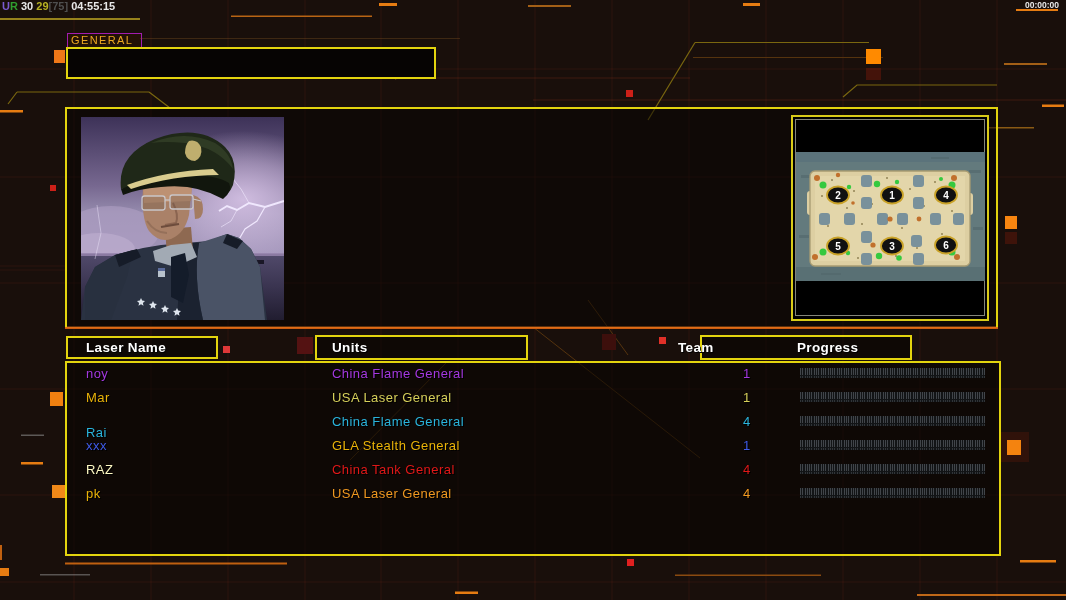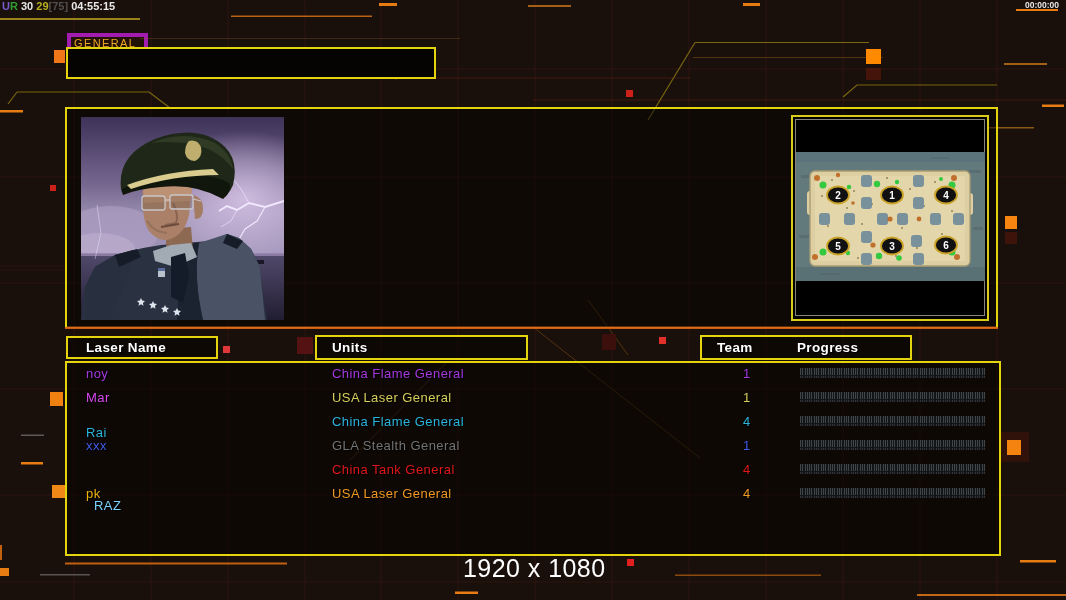--- a/index.html
+++ b/index.html
@@ -109,21 +109,21 @@
     <rect x="65" y="326.5" width="933" height="1" fill="#f08020"></rect>
   </svg>
 
   <div class="abs" style="left:2px;top:0px;font-size:11px;font-weight:bold;white-space:nowrap;">
     <span style="color:#7a5ad0">U</span><span style="color:#2f9e2f">R</span>
     <span style="color:#e8e8e8">30</span> <span style="color:#b7b122">29</span><span style="color:#4f4f4f">[75]</span>
     <span style="color:#e8e8e8">04:55:15</span>
   </div>
   <div class="abs" style="right:7px;top:0px;font-size:8.5px;font-weight:bold;color:#e8e8e8;">00:00:00</div>
 
-  <div class="abs" style="left:67px;top:33px;width:70px;height:13px;border:4px solid #a21caf;
+  <div class="abs" style="left:67px;top:33px;width:70px;height:13px;border:1px solid #a21caf;
        background:#221106;color:#eda621;font-size:11px;font-weight:normal;letter-spacing:1.4px;
        line-height:13px;padding-left:3px;">GENERAL</div>
   <div class="abs" style="left:140px;top:38px;width:320px;height:1px;background:rgba(150,100,40,0.3);"></div>
 
   <div class="ybox" style="left:66px;top:47px;width:370px;height:32px;background:#060403;"></div>
 
   <div class="abs" style="left:65px;top:107px;width:933px;height:220px;box-sizing:border-box;
        border:2px solid #e3d40e;border-bottom:none;background:rgba(6,3,2,0.5);"></div>
 
   <svg class="abs" style="left:81px;top:117px" width="203" height="203" viewBox="0 0 203 203">
@@ -317,49 +317,48 @@
         </g>
       </g>
     </g>
   </svg>
 
   <div class="ybox" style="left:66px;top:336px;width:152px;height:23px;"></div>
   <div class="abs hdrtxt" style="left:86px;top:340px;">Laser Name</div>
   <div class="ybox" style="left:315px;top:335px;width:213px;height:25px;"></div>
   <div class="abs hdrtxt" style="left:332px;top:340px;">Units</div>
   <div class="ybox" style="left:700px;top:335px;width:212px;height:25px;"></div>
-  <div class="abs hdrtxt" style="left:717px;top:340px;">Team</div>
+  <div class="abs hdrtxt" style="left:678px;top:340px;">Team</div>
   <div class="abs hdrtxt" style="left:797px;top:340px;">Progress</div>
 
   <div class="ybox" style="left:65px;top:361px;width:936px;height:195px;"></div>
 
   <div class="row" style="left:86px;top:367px;color:#a438e0;">noy</div>
   <div class="row" style="left:332px;top:367px;color:#a438e0;">China Flame General</div>
   <div class="row" style="left:743px;top:367px;color:#a438e0;">1</div>
   <div class="bar" style="top:368px;"></div>
 
-  <div class="row" style="left:86px;top:391px;color:#d946ef;">Mar</div>
+  <div class="row" style="left:86px;top:391px;color:#eab308;">Mar</div>
   <div class="row" style="left:332px;top:391px;color:#d6cf5a;">USA Laser General</div>
   <div class="row" style="left:743px;top:391px;color:#d6cf5a;">1</div>
   <div class="bar" style="top:392px;"></div>
 
   <div class="row" style="left:86px;top:415px;color:#2ab4dc;margin-top:11px;">Rai</div>
   <div class="row" style="left:332px;top:415px;color:#2ab4dc;">China Flame General</div>
   <div class="row" style="left:743px;top:415px;color:#2ab4dc;">4</div>
   <div class="bar" style="top:416px;"></div>
 
   <div class="row" style="left:86px;top:439px;color:#3f5be8;">xxx</div>
-  <div class="row" style="left:332px;top:439px;color:#737373;">GLA Stealth General</div>
+  <div class="row" style="left:332px;top:439px;color:#eab308;">GLA Stealth General</div>
   <div class="row" style="left:743px;top:439px;color:#3f5be8;">1</div>
   <div class="bar" style="top:440px;"></div>
 
-  <div class="row" style="left:94px;top:463px;color:#7dd3fc;margin-top:36px;">RAZ</div>
+  <div class="row" style="left:86px;top:463px;color:#fef9c3;">RAZ</div>
   <div class="row" style="left:332px;top:463px;color:#e01818;">China Tank General</div>
   <div class="row" style="left:743px;top:463px;color:#e01818;">4</div>
   <div class="bar" style="top:464px;"></div>
 
   <div class="row" style="left:86px;top:487px;color:#eab308;">pk</div>
   <div class="row" style="left:332px;top:487px;color:#f09820;">USA Laser General</div>
   <div class="row" style="left:743px;top:487px;color:#f09820;">4</div>
   <div class="bar" style="top:488px;"></div>
 
-  <div class="abs" style="left:463px;top:554px;font-size:25px;letter-spacing:0.45px;color:#fff;">1920 x 1080</div>
 </div>
 
 </body></html>

